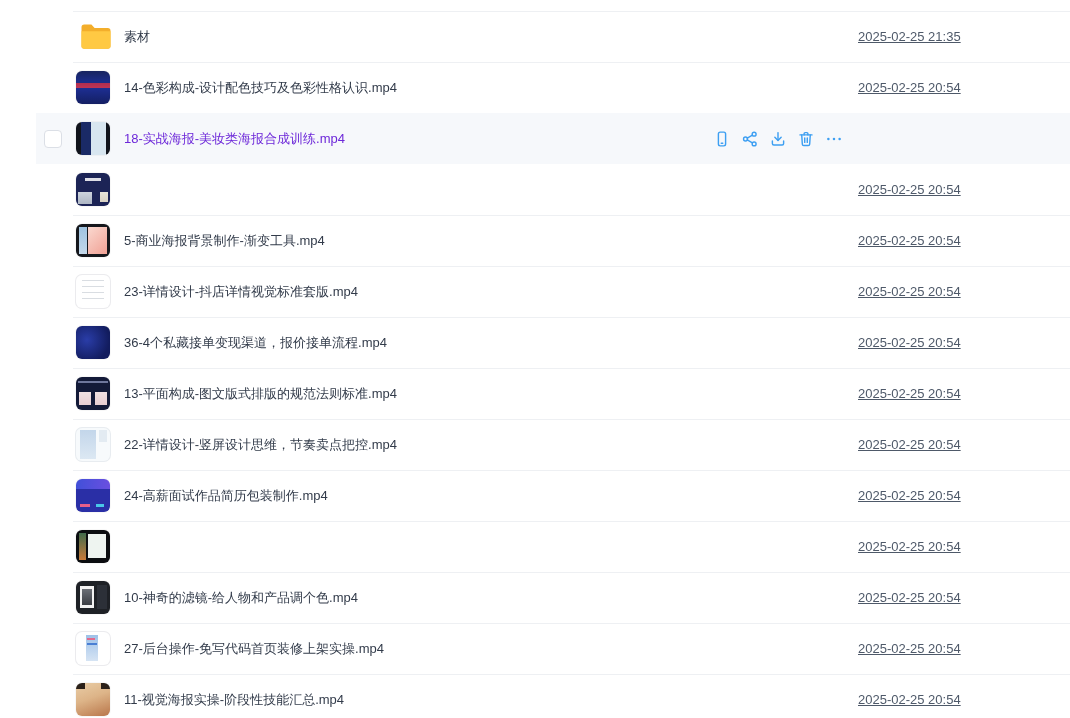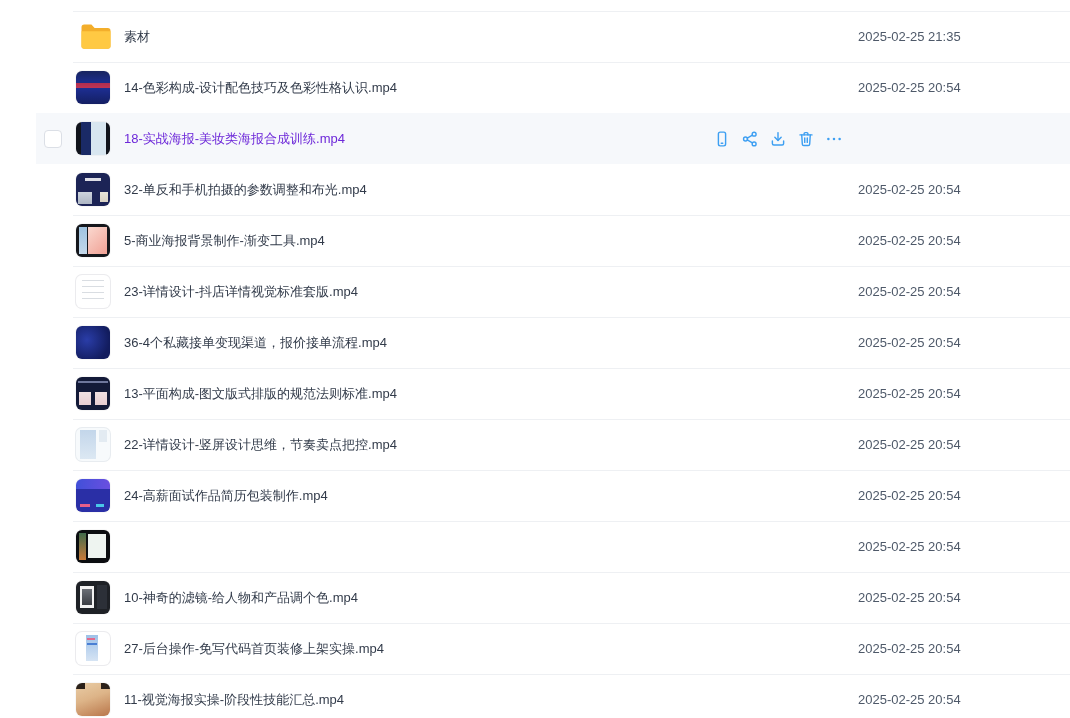--- a/index.html
+++ b/index.html
@@ -11,21 +11,21 @@
   .row.hovered{background:#f6f8fb;}
   .checkbox{position:absolute;left:8px;top:17px;width:16px;height:16px;border:1.5px solid #dbdfe6;
             border-radius:4px;background:#fff;display:none;}
   .row.hovered .checkbox{display:block;}
   .thumb{position:absolute;left:40px;top:9px;width:34px;height:33px;border-radius:6px;
          background-repeat:no-repeat;box-shadow:0 0 0 1px rgba(0,0,0,.03);}
   .folder-svg{position:absolute;left:44px;top:12px;}
   .fname{position:absolute;left:88px;top:0;height:51px;line-height:51px;font-size:13px;
          color:#323b4a;white-space:nowrap;cursor:pointer;}
   .row.hovered .fname{color:#6d28d9;}
-  .ftime{position:absolute;left:822px;top:0;height:51px;line-height:51px;font-size:13px;color:#4e5969;}
+  .ftime{position:absolute;left:822px;top:0;height:51px;line-height:51px;font-size:13px;color:#4e5969;text-decoration:underline;}
   .actions{position:absolute;left:675px;top:0;height:51px;display:none;align-items:center;gap:6px;}
   .row.hovered .actions{display:flex;}
   .act-btn{width:22px;height:22px;display:flex;align-items:center;justify-content:center;
            cursor:pointer;color:#3d9ff2;background:none;border:none;padding:0;}
   .act-btn svg{display:block;}
   
   .th-t14{background-color:#1b2c87;background-image:linear-gradient(180deg,#17245f 0%,#1b2c87 30%,#1b2c87 36%,#b02d50 36%,#c13554 52%,#1d2e92 52%,#141f63 100%);}
   .th-t18{background-image:linear-gradient(90deg,#10131b 0 15%,#1a2a66 15% 45%,#d8e6f0 45% 88%,#10131b 88%);}
   .th-t32{background-color:#1c2456;background-image:linear-gradient(#cdd4de,#aeb6c4),linear-gradient(#e8e4da,#d9d2c4),linear-gradient(rgba(255,255,255,.85),rgba(255,255,255,.85));background-size:14px 12px,8px 10px,16px 3px;background-position:2px 19px,24px 19px,9px 5px;}
   .th-t8{background-color:#15171c;background-image:linear-gradient(180deg,#9fc3e0,#c4d8ea),linear-gradient(135deg,#fbd9d0,#f0a195);background-size:8px 27px,19px 27px;background-position:3px 3px,12px 3px;}
@@ -116,21 +116,20 @@
                 <circle cx="12" cy="12" r="1.7"></circle>
                 <circle cx="19.5" cy="12" r="1.7"></circle>
               </svg>
             </span>
           </button>
         </div>
   <div class="thumb th-t18"></div>
       </div>
       <div class="row no-line">
 
-    <span class="fname">32-单反和手机拍摄的参数调整和布光.mp4</span>
     <span class="ftime">2025-02-25 20:54</span>
 
   <div class="thumb th-t32"></div>
       </div>
       <div class="row">
     <div class="line"></div>
 
     <span class="fname">5-商业海报背景制作-渐变工具.mp4</span>
     <span class="ftime">2025-02-25 20:54</span>
 

